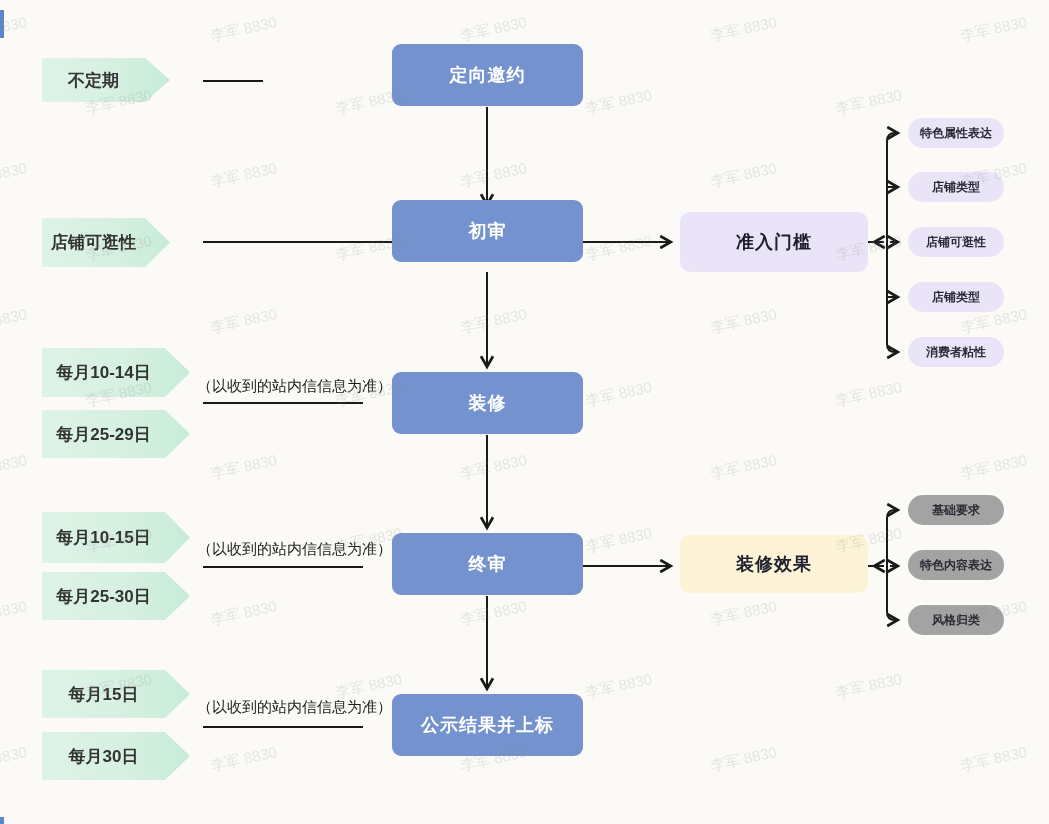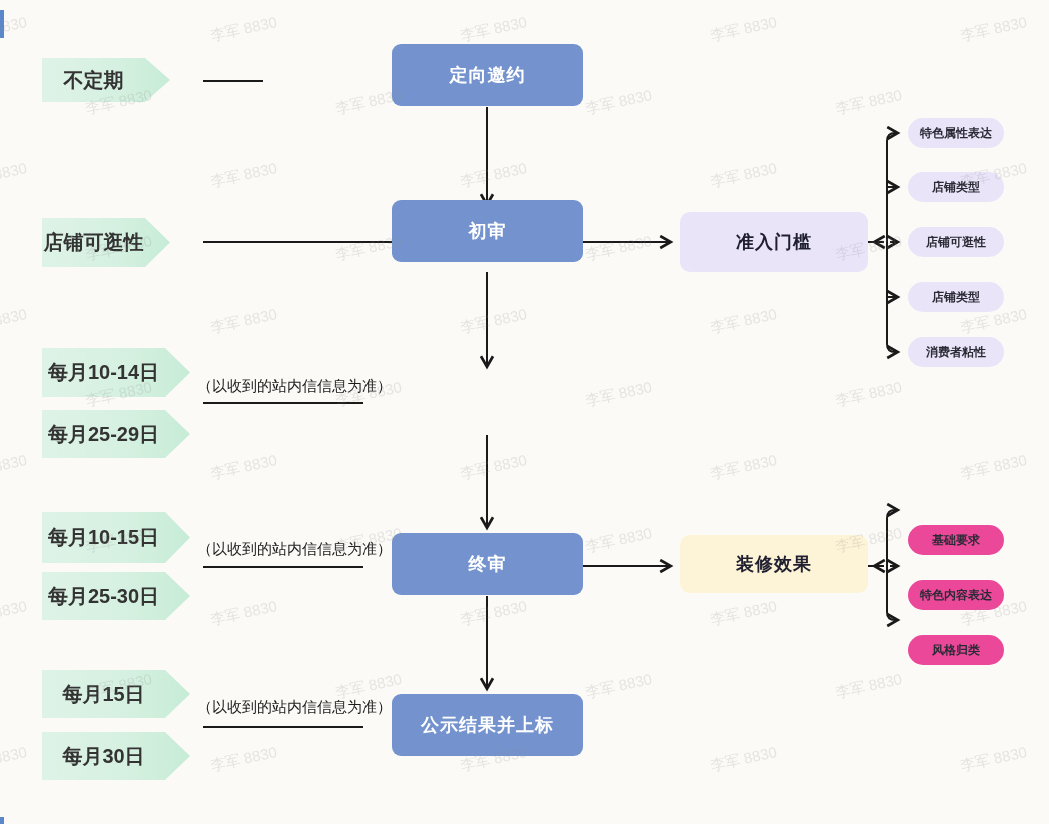--- a/index.html
+++ b/index.html
@@ -17,21 +17,21 @@
     left:392px;width:191px;height:62px;
     background:#7493ce;border-radius:9px;
     color:#ffffff;font-weight:bold;font-size:18px;letter-spacing:1px;
     display:flex;align-items:center;justify-content:center;
   }
 
   
   .side-label{
     left:42px;
     background:linear-gradient(90deg,#def3e7 0%,#d5f0e0 60%,#c6ecd6 100%);
-    color:#333333;font-weight:bold;font-size:20px;
+    color:#333333;font-weight:bold;font-size:17px;
     display:flex;align-items:center;justify-content:center;
     clip-path:polygon(0 0,calc(100% - 25px) 0,100% 50%,calc(100% - 25px) 100%,0 100%);
     padding-right:25px;box-sizing:border-box;
   }
   .side-label.short{width:128px;}
   .side-label.long{width:148px;}
 
   
   .group-box{
     left:680px;width:188px;
@@ -42,21 +42,21 @@
   .group-box.purple{background:#eae4f9;}
   .group-box.yellow{background:#fdf3d6;}
 
   
   .pill{
     left:908px;width:96px;height:30px;border-radius:15px;
     font-weight:bold;font-size:12px;color:#2a2a35;
     display:flex;align-items:center;justify-content:center;
   }
   .pill.purple{background:#eae4f9;}
-  .pill.yellow{background:#ec4899;margin-top:30px;}
+  .pill.yellow{background:#a3a3a3;}
 
   
   .note{
     left:197px;width:200px;
     color:#1c1c1c;font-size:15px;white-space:nowrap;
   }
 
   
   #connectors{position:absolute;left:0;top:0;z-index:5;}
   .shape{z-index:10;}
@@ -112,20 +112,21 @@
       <path d="M868 566 H 884"></path>
       <path d="M884 566 L 875 566" marker-end="url(#arrow)"></path>
       <path d="M890 566 H 897" marker-end="url(#arrow)"></path>
       <path d="M887 566 V 518 Q887 510 895 510 H 897" marker-end="url(#arrow)"></path>
       <path d="M887 566 V 612 Q887 620 895 620 H 897" marker-end="url(#arrow)"></path>
     </g>
   </svg>
 
   <div class="abs shape stage" style="top:44px;">定向邀约</div>
   <div class="abs shape stage" style="top:200px;">初审</div>
+  <div class="abs shape stage" style="top:372px;">装修</div>
   <div class="abs shape stage" style="top:533px;">终审</div>
   <div class="abs shape stage" style="top:694px;">公示结果并上标</div>
 
   <div class="abs shape side-label short" style="top:58px;height:44px;">不定期</div>
   <div class="abs shape side-label short" style="top:218px;height:49px;">店铺可逛性</div>
   <div class="abs shape side-label long" style="top:348px;height:49px;">每月10-14日</div>
   <div class="abs shape side-label long" style="top:410px;height:48px;">每月25-29日</div>
   <div class="abs shape side-label long" style="top:512px;height:51px;">每月10-15日</div>
   <div class="abs shape side-label long" style="top:572px;height:48px;">每月25-30日</div>
   <div class="abs shape side-label long" style="top:670px;height:48px;">每月15日</div>

